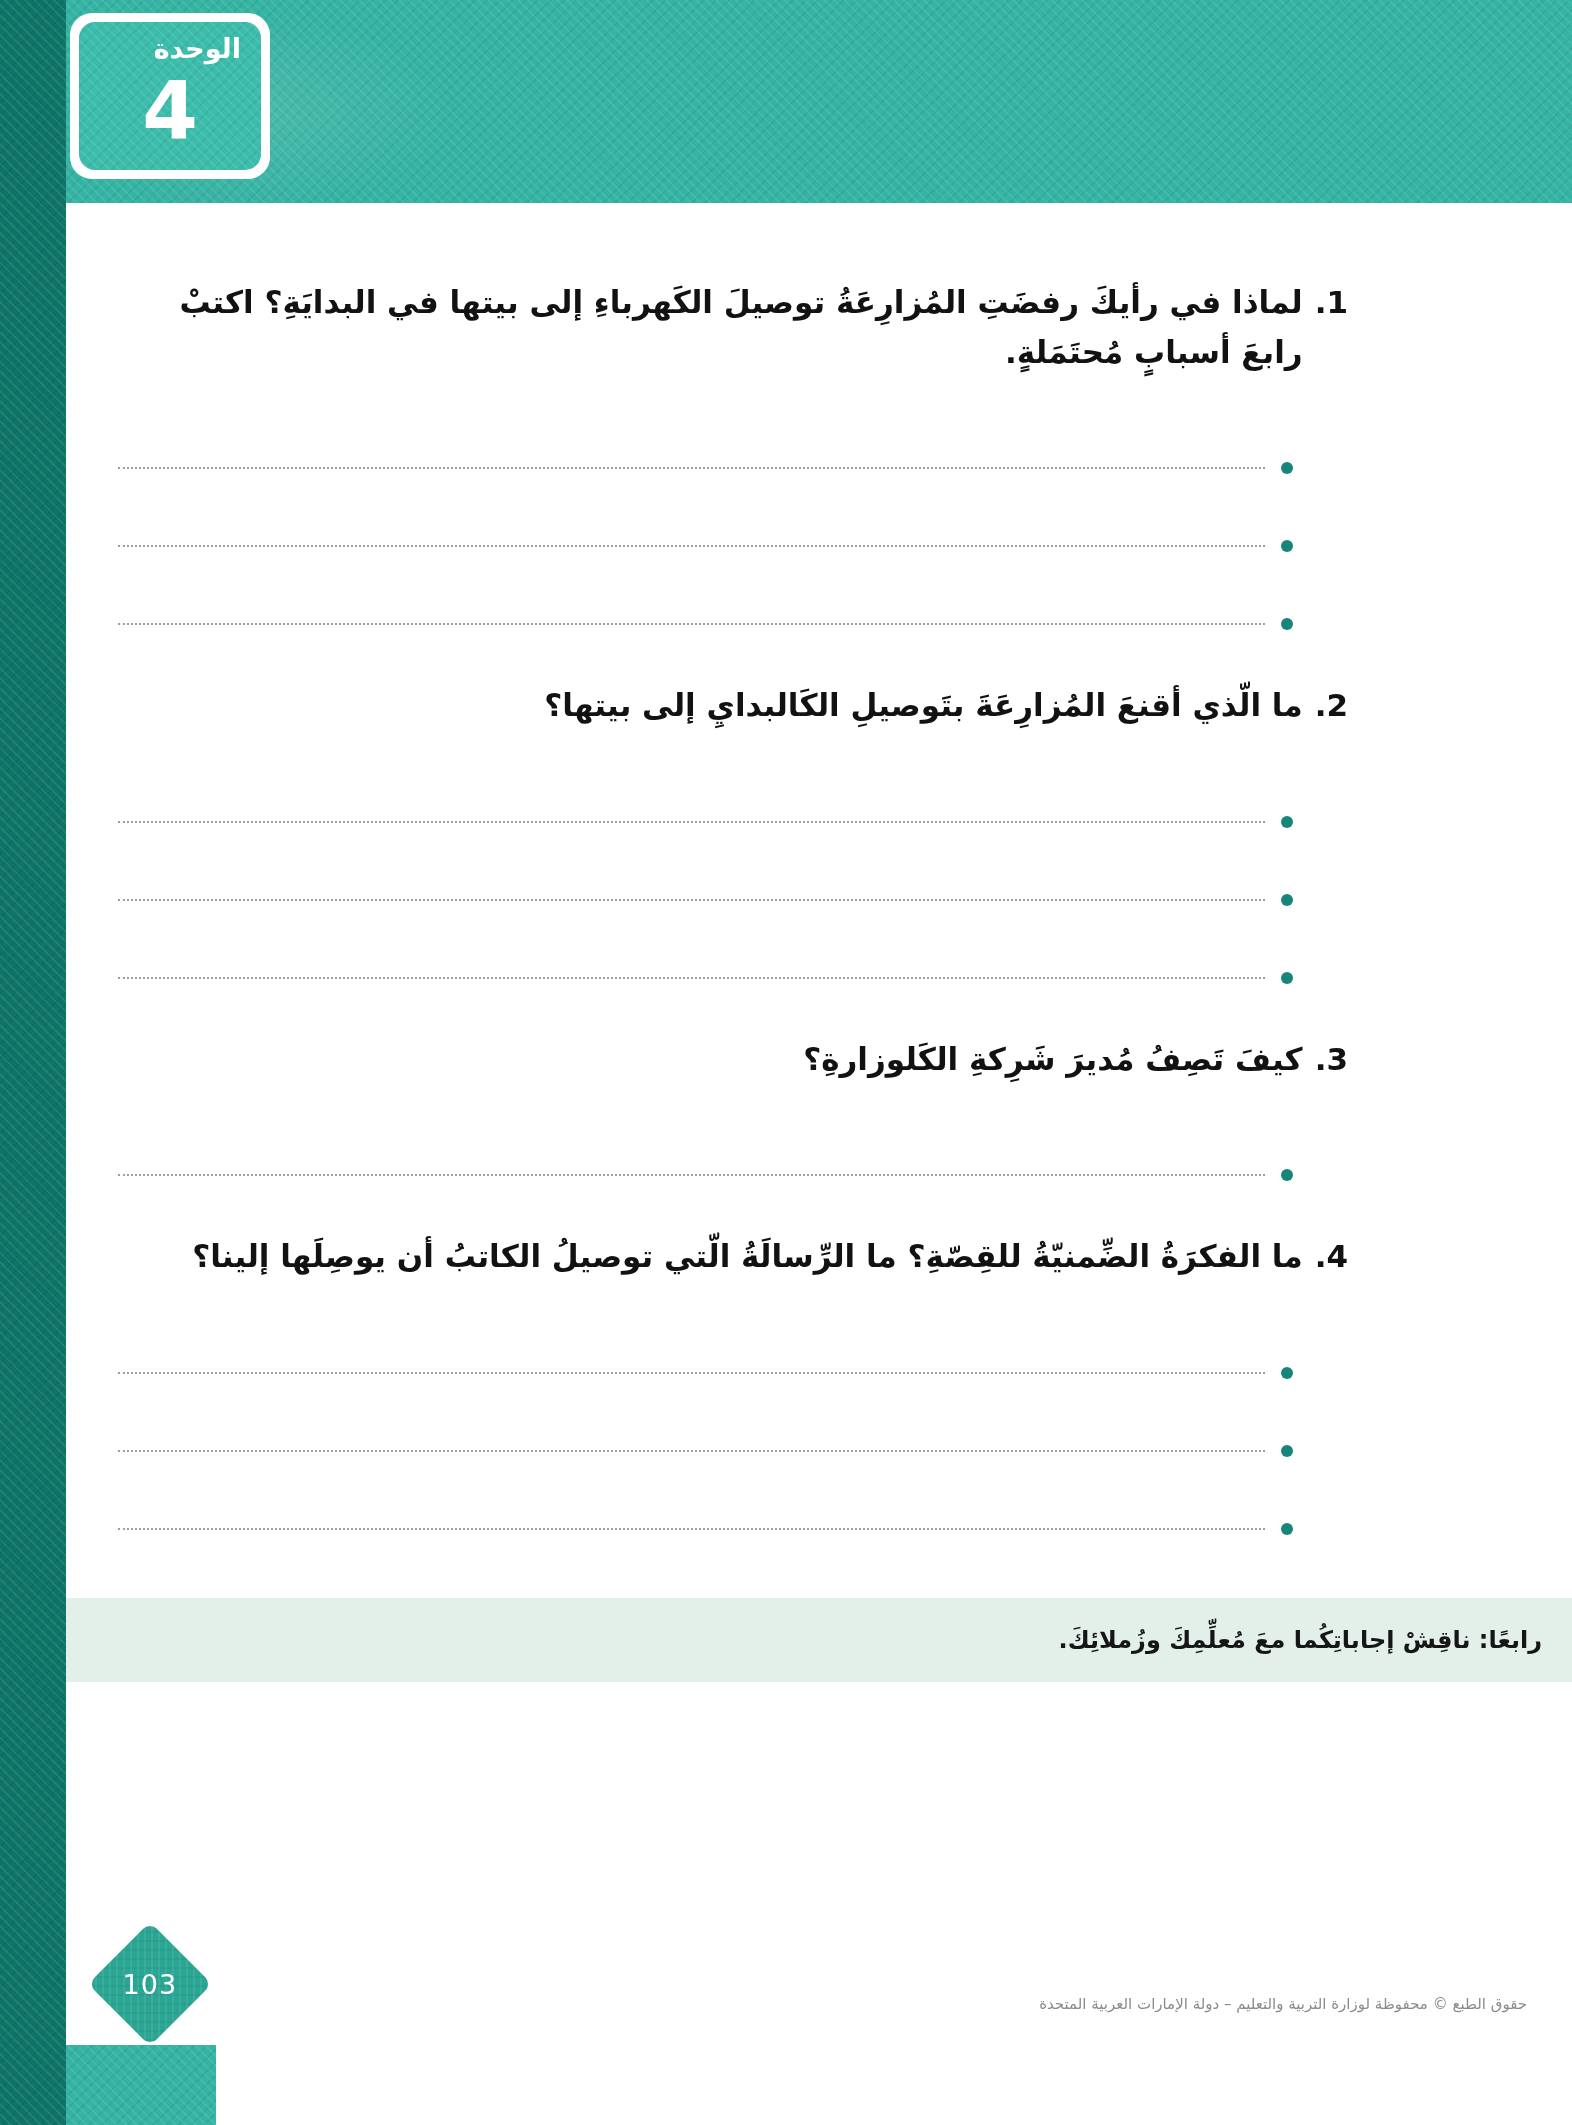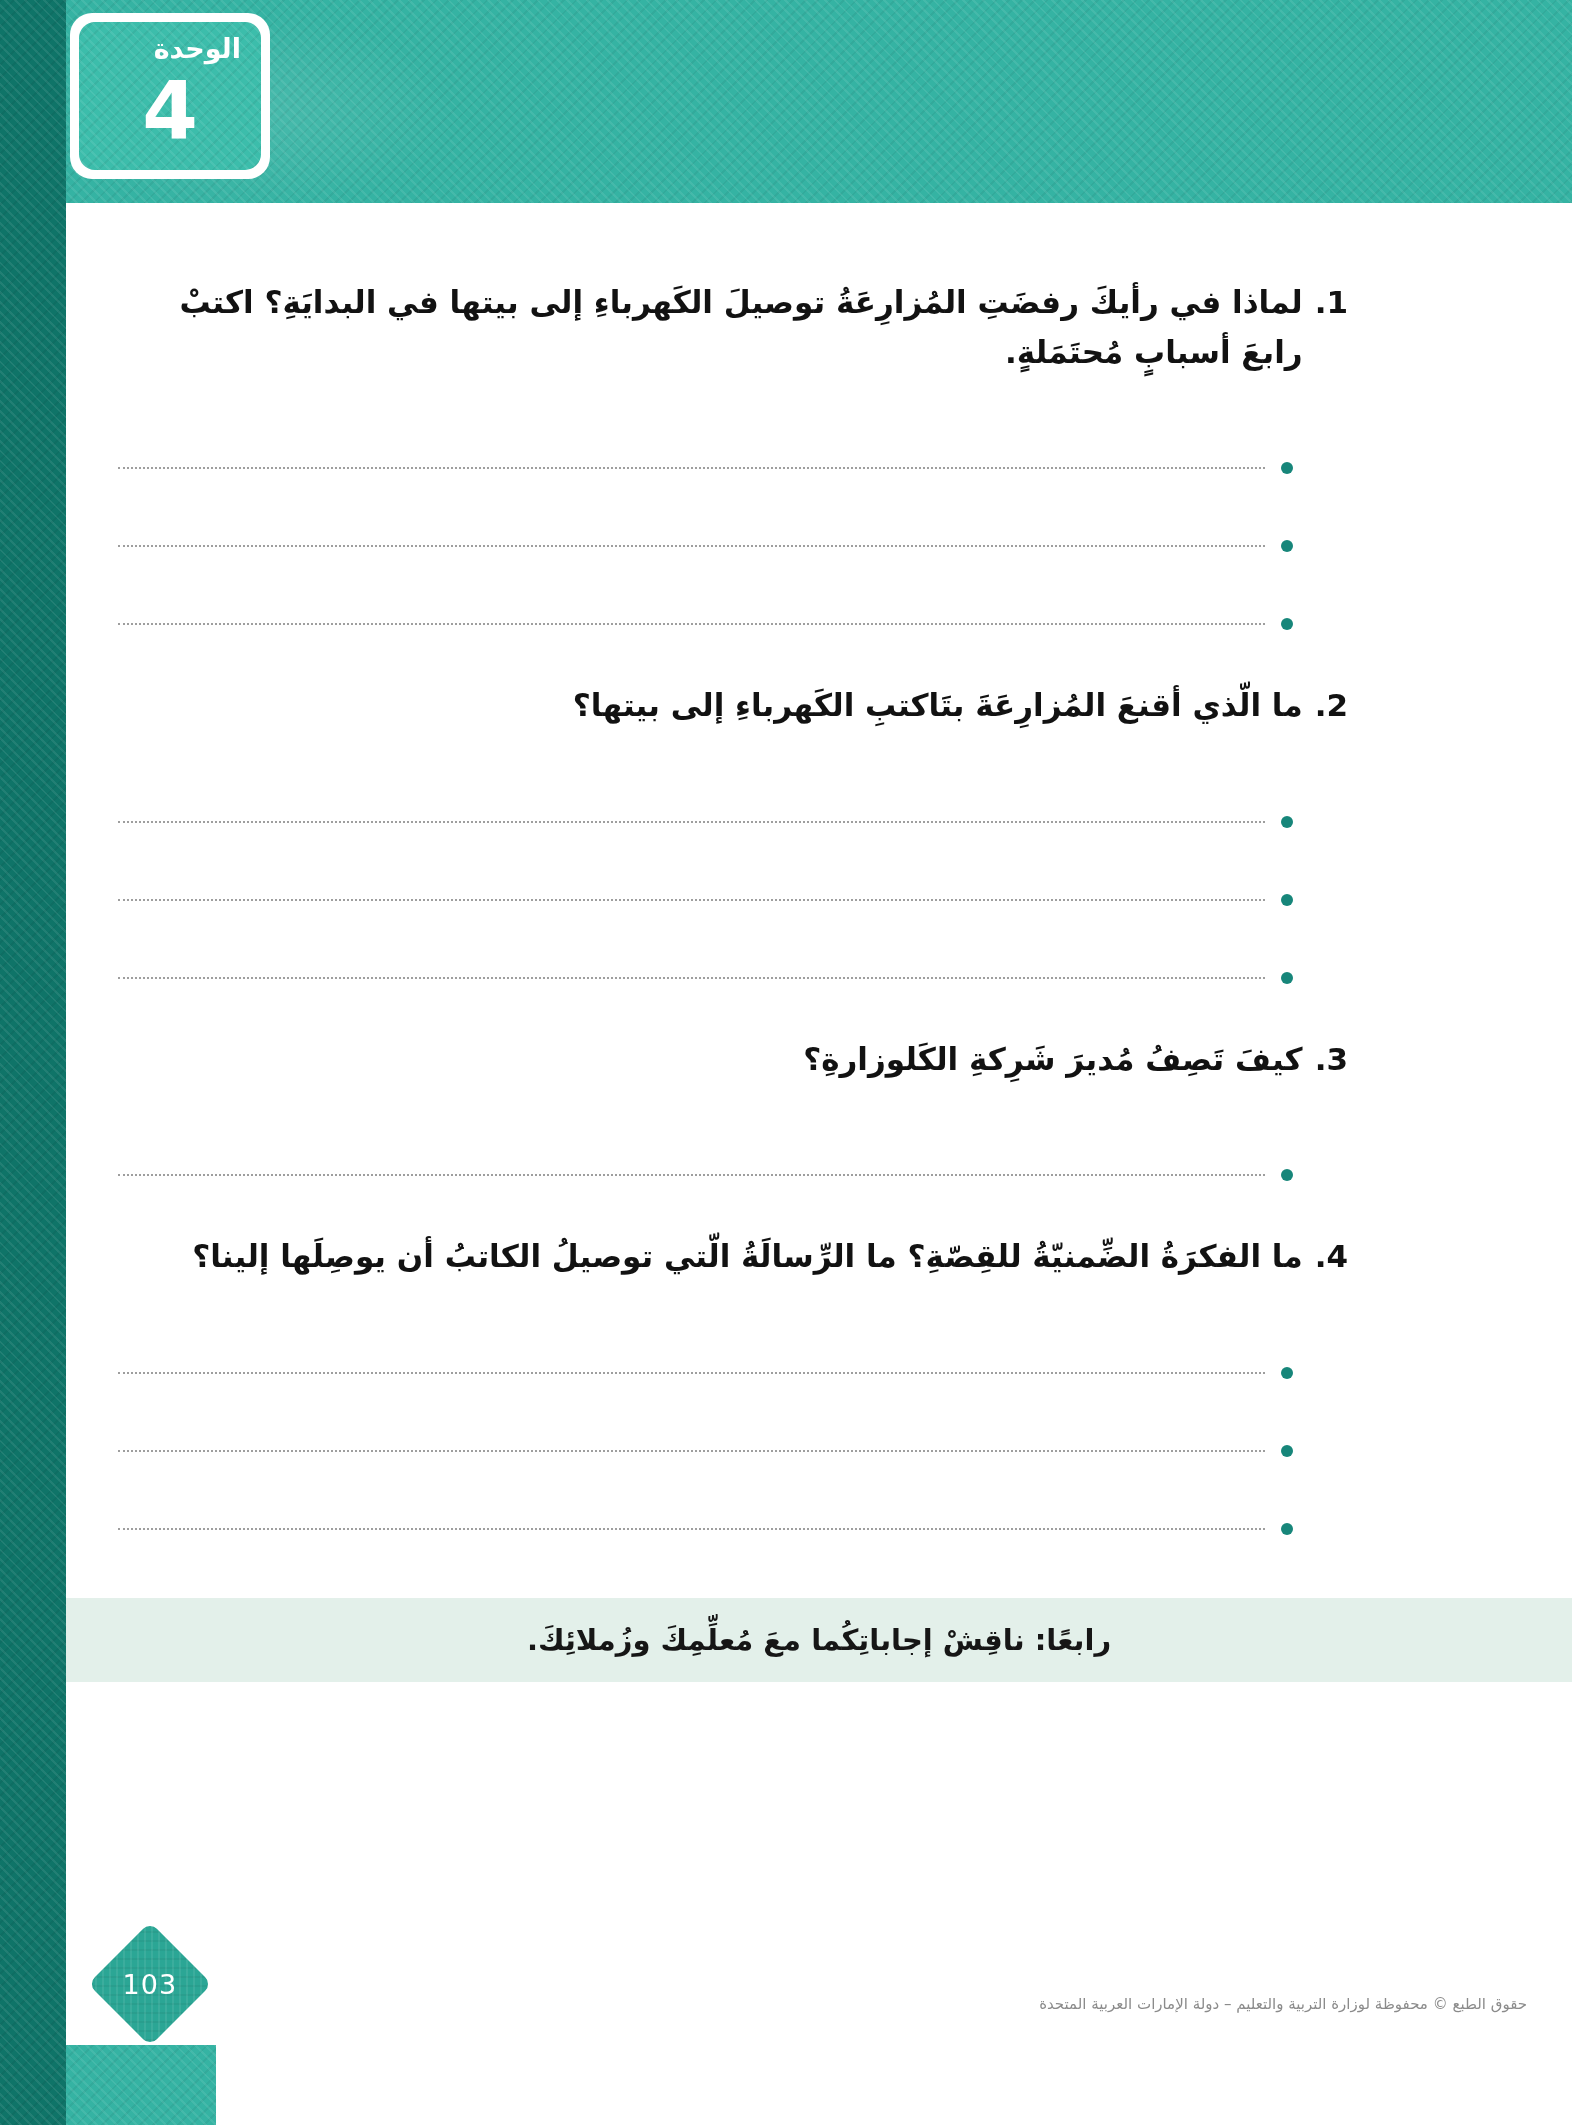--- a/index.html
+++ b/index.html
@@ -101,22 +101,22 @@
     flex:1;
     border-bottom:2px dotted #9e9e9e;
     margin-bottom:12px;
   }
 
   .discussion-band {
     margin-top:56px;
     margin-left:66px;
     height:84px;
     background:#e3f0ea;
-    display:flex; align-items:center; justify-content:center;
-    font-size:29px; font-weight:bold; color:#161616;
+    display:flex; align-items:center; justify-content:flex-start;
+    font-size:24px; font-weight:bold; color:#161616;
     padding:0 30px;
   }
 
   
   .page-diamond {
     position:absolute; left:106px; top:1940px;
     width:88px; height:88px;
     background-color:#2ba695;
     transform:rotate(45deg);
     border-radius:10px;
@@ -177,21 +177,21 @@
             <div class="answer-row">
               <span class="bullet"></span>
               <span class="dotted-line"></span>
             </div>
           </div>
   </section>
 
   <section class="question">
     <div class="q-head">
       <span class="q-number">2.</span>
-      <span class="q-text">ما الّذي أقنعَ المُزارِعَةَ بتَاكتبِ الكَهرباءِ إلى بيتها؟</span>
+      <span class="q-text">ما الّذي أقنعَ المُزارِعَةَ بتَوصيلِ الكَالبدايِ إلى بيتها؟</span>
     </div>
     <div class="answers">
             <div class="answer-row">
               <span class="bullet"></span>
               <span class="dotted-line"></span>
             </div>
             <div class="answer-row">
               <span class="bullet"></span>
               <span class="dotted-line"></span>
             </div>

